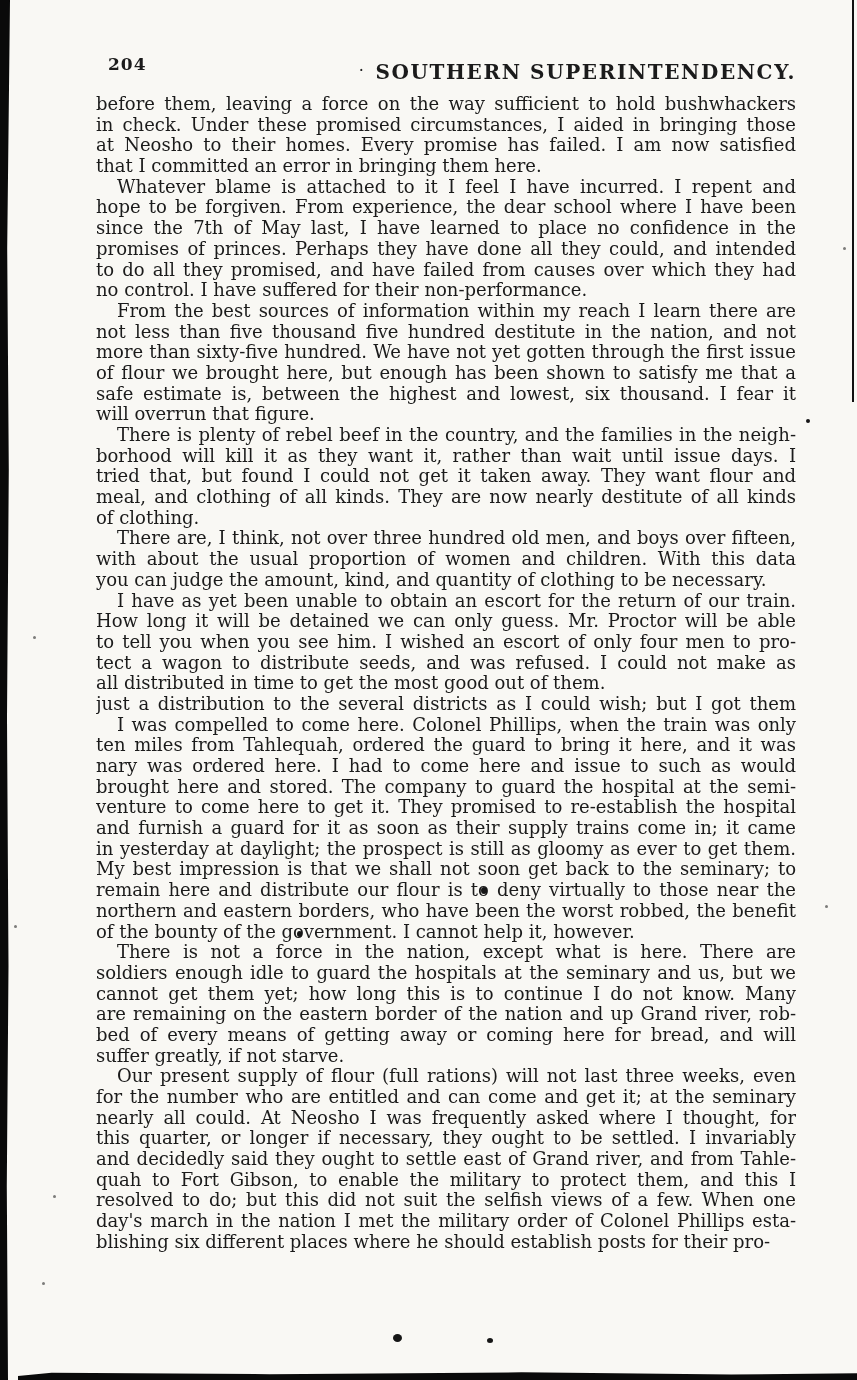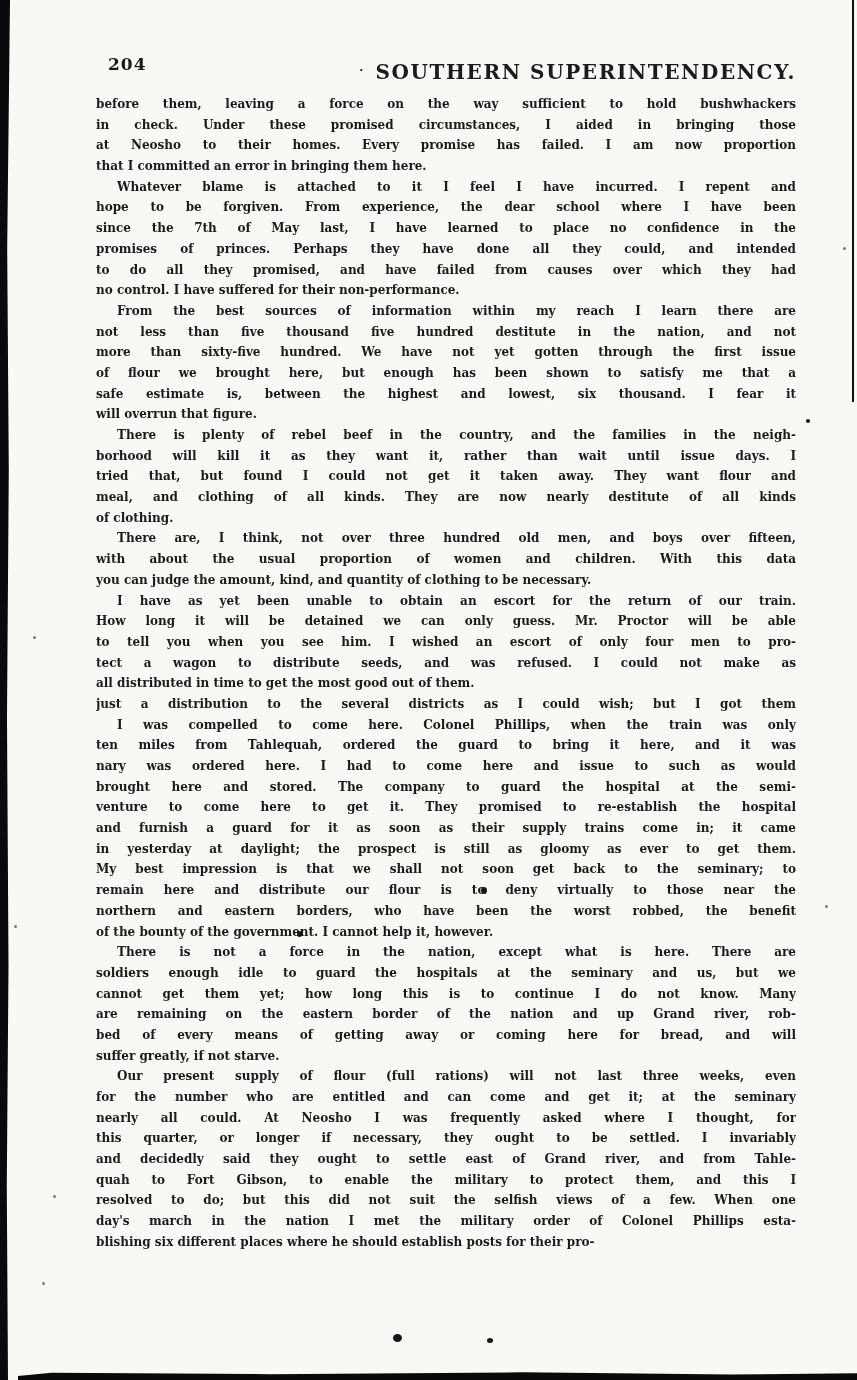--- a/index.html
+++ b/index.html
@@ -39,21 +39,21 @@
   }
   .header-title {
     display: block; text-align: right; padding-left: 36px;
     font-size: 20px; font-weight: bold; letter-spacing: 1.6px;
     white-space: nowrap; margin-top: 14px;
   }
   .header-mark { font-weight: normal; font-size: 16px; margin-right: 10px; position: relative; top: -3px; }
   
   .page-body {
     position: absolute; left: 96px; top: 94px; width: 700px;
-    font-size: 12px; line-height: 20.7px; font-weight: bold;
+    font-size: 18px; line-height: 20.7px;
   }
   .para { margin: 0; }
   .line {
     text-align: justify; text-align-last: justify;
     white-space: normal; overflow: hidden; height: 20.7px;
   }
   .line.last { text-align-last: left; }
   .line.first-indent { text-indent: 21px; }
   
   .speck {
@@ -72,21 +72,21 @@
 
   <div class="header-row">
     <span class="page-num">204</span>
     <span class="header-title"><span class="header-mark">·</span><span>SOUTHERN SUPERINTENDENCY.</span></span>
   </div>
 
   <div class="page-body">
       <div class="para">
         <div class="line">before them, leaving a force on the way sufficient to hold bushwhackers</div>
         <div class="line">in check.  Under these promised circumstances, I aided in bringing those</div>
-        <div class="line">at Neosho to their homes.  Every promise has failed.  I am now proportion</div>
+        <div class="line">at Neosho to their homes.  Every promise has failed.  I am now satisfied</div>
         <div class="line last">that I committed an error in bringing them here.</div>
       </div>
       <div class="para">
         <div class="line first-indent">Whatever blame is attached to it I feel I have incurred.  I repent and</div>
         <div class="line">hope to be forgiven.  From experience, the dear school where I have been</div>
         <div class="line">since the 7th of May last, I have learned to place no confidence in the</div>
         <div class="line">promises of princes.  Perhaps they have done all they could, and intended</div>
         <div class="line">to do all they promised, and have failed from causes over which they had</div>
         <div class="line last">no control.  I have suffered for their non-performance.</div>
       </div>

